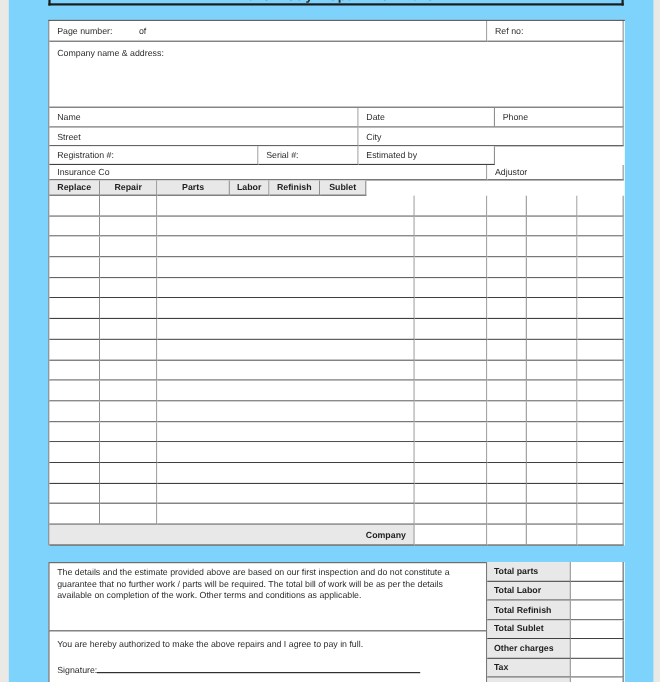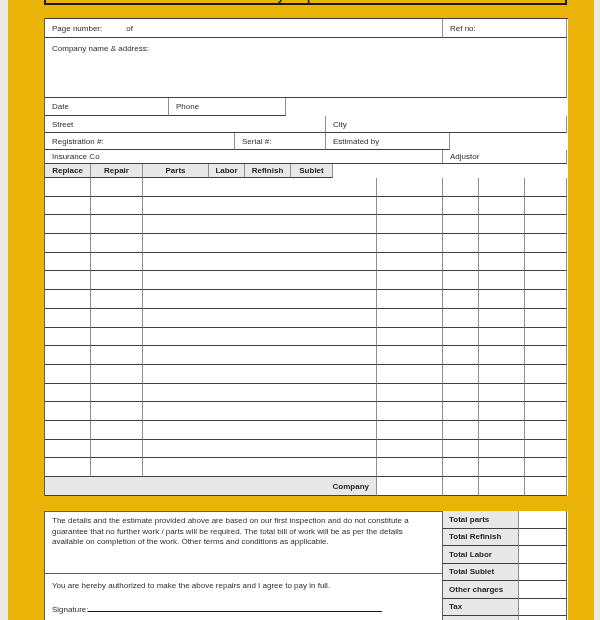--- a/index.html
+++ b/index.html
@@ -1,21 +1,21 @@
 <!DOCTYPE html>
 <html><head>
 <meta charset="utf-8">
 <style>
   html,body{margin:0;padding:0;}
   body{
     width:600px;height:620px;position:relative;overflow:hidden;
     background:#eae9e6;
     font-family:"Liberation Sans", sans-serif;color:#2d2d2d;
   }
-  .page{position:absolute;left:8px;top:0;width:586px;height:620px;background:#eab308;}
+  .page{position:absolute;left:8px;top:0;width:586px;height:620px;background:#7dd3fc;}
 
   
   .title-clip{
     position:absolute;left:36px;top:0;width:523px;height:5px;overflow:hidden;
     border-bottom:2px solid #1c1c1c;border-left:2px solid #1c1c1c;border-right:2px solid #1c1c1c;
     box-sizing:border-box;
   }
   .title-clip span{
     position:absolute;top:-11px;left:0;width:100%;text-align:center;
     font-size:12px;font-weight:bold;letter-spacing:1px;color:#2a2a2a;
@@ -87,20 +87,23 @@
       </div>
     </div>
 
     <div class="frow" style="height:60px">
       <div class="fcell topalign" style="width:522px">
         <span>Company name &amp; address:</span>
       </div>
     </div>
 
     <div class="frow" style="height:18px">
+      <div class="fcell" style="width:281px">
+        <span>Name</span>
+      </div>
       <div class="fcell" style="width:124px">
         <span>Date</span>
       </div>
       <div class="fcell" style="width:117px">
         <span>Phone</span>
       </div>
     </div>
 
     <div class="frow" style="height:17px">
       <div class="fcell" style="width:281px">
@@ -307,28 +310,28 @@
       <span>Signature:</span><span class="sig-rule"></span>
     </div>
   </div>
 
   <div class="summary">
     <div class="srow">
       <div class="slabel">Total parts</div>
       <div class="svalue"></div>
     </div>
     <div class="srow">
+      <div class="slabel">Total Labor</div>
+      <div class="svalue"></div>
+    </div>
+    <div class="srow">
       <div class="slabel">Total Refinish</div>
       <div class="svalue"></div>
     </div>
     <div class="srow">
-      <div class="slabel">Total Labor</div>
-      <div class="svalue"></div>
-    </div>
-    <div class="srow">
       <div class="slabel">Total Sublet</div>
       <div class="svalue"></div>
     </div>
     <div class="srow">
       <div class="slabel">Other charges</div>
       <div class="svalue"></div>
     </div>
     <div class="srow">
       <div class="slabel">Tax</div>
       <div class="svalue"></div>

